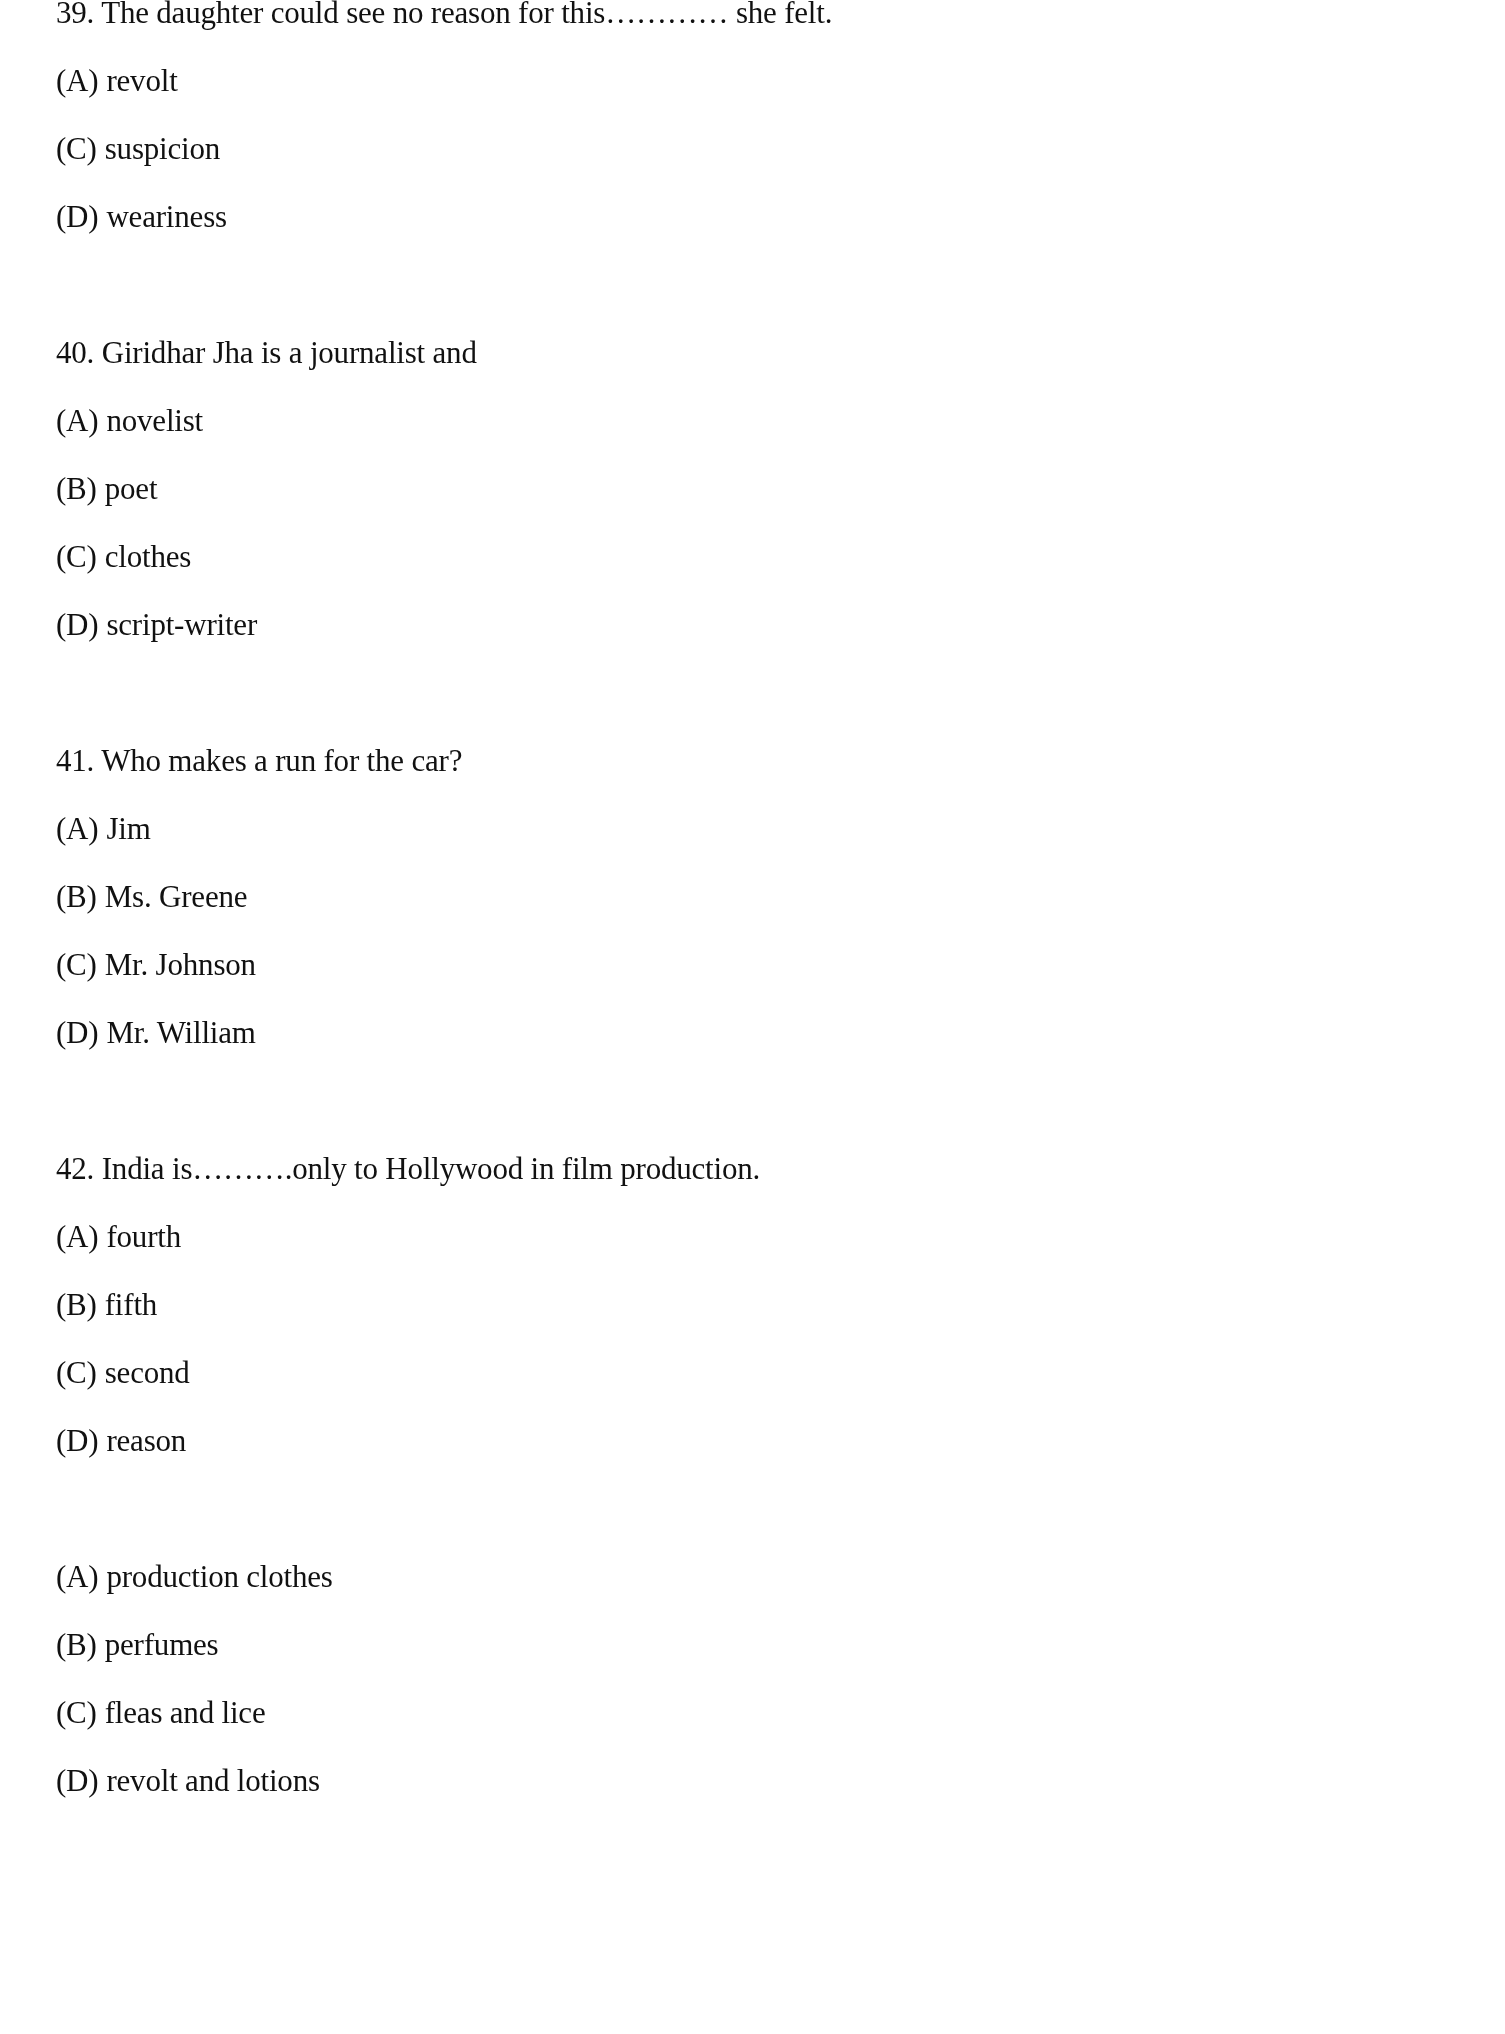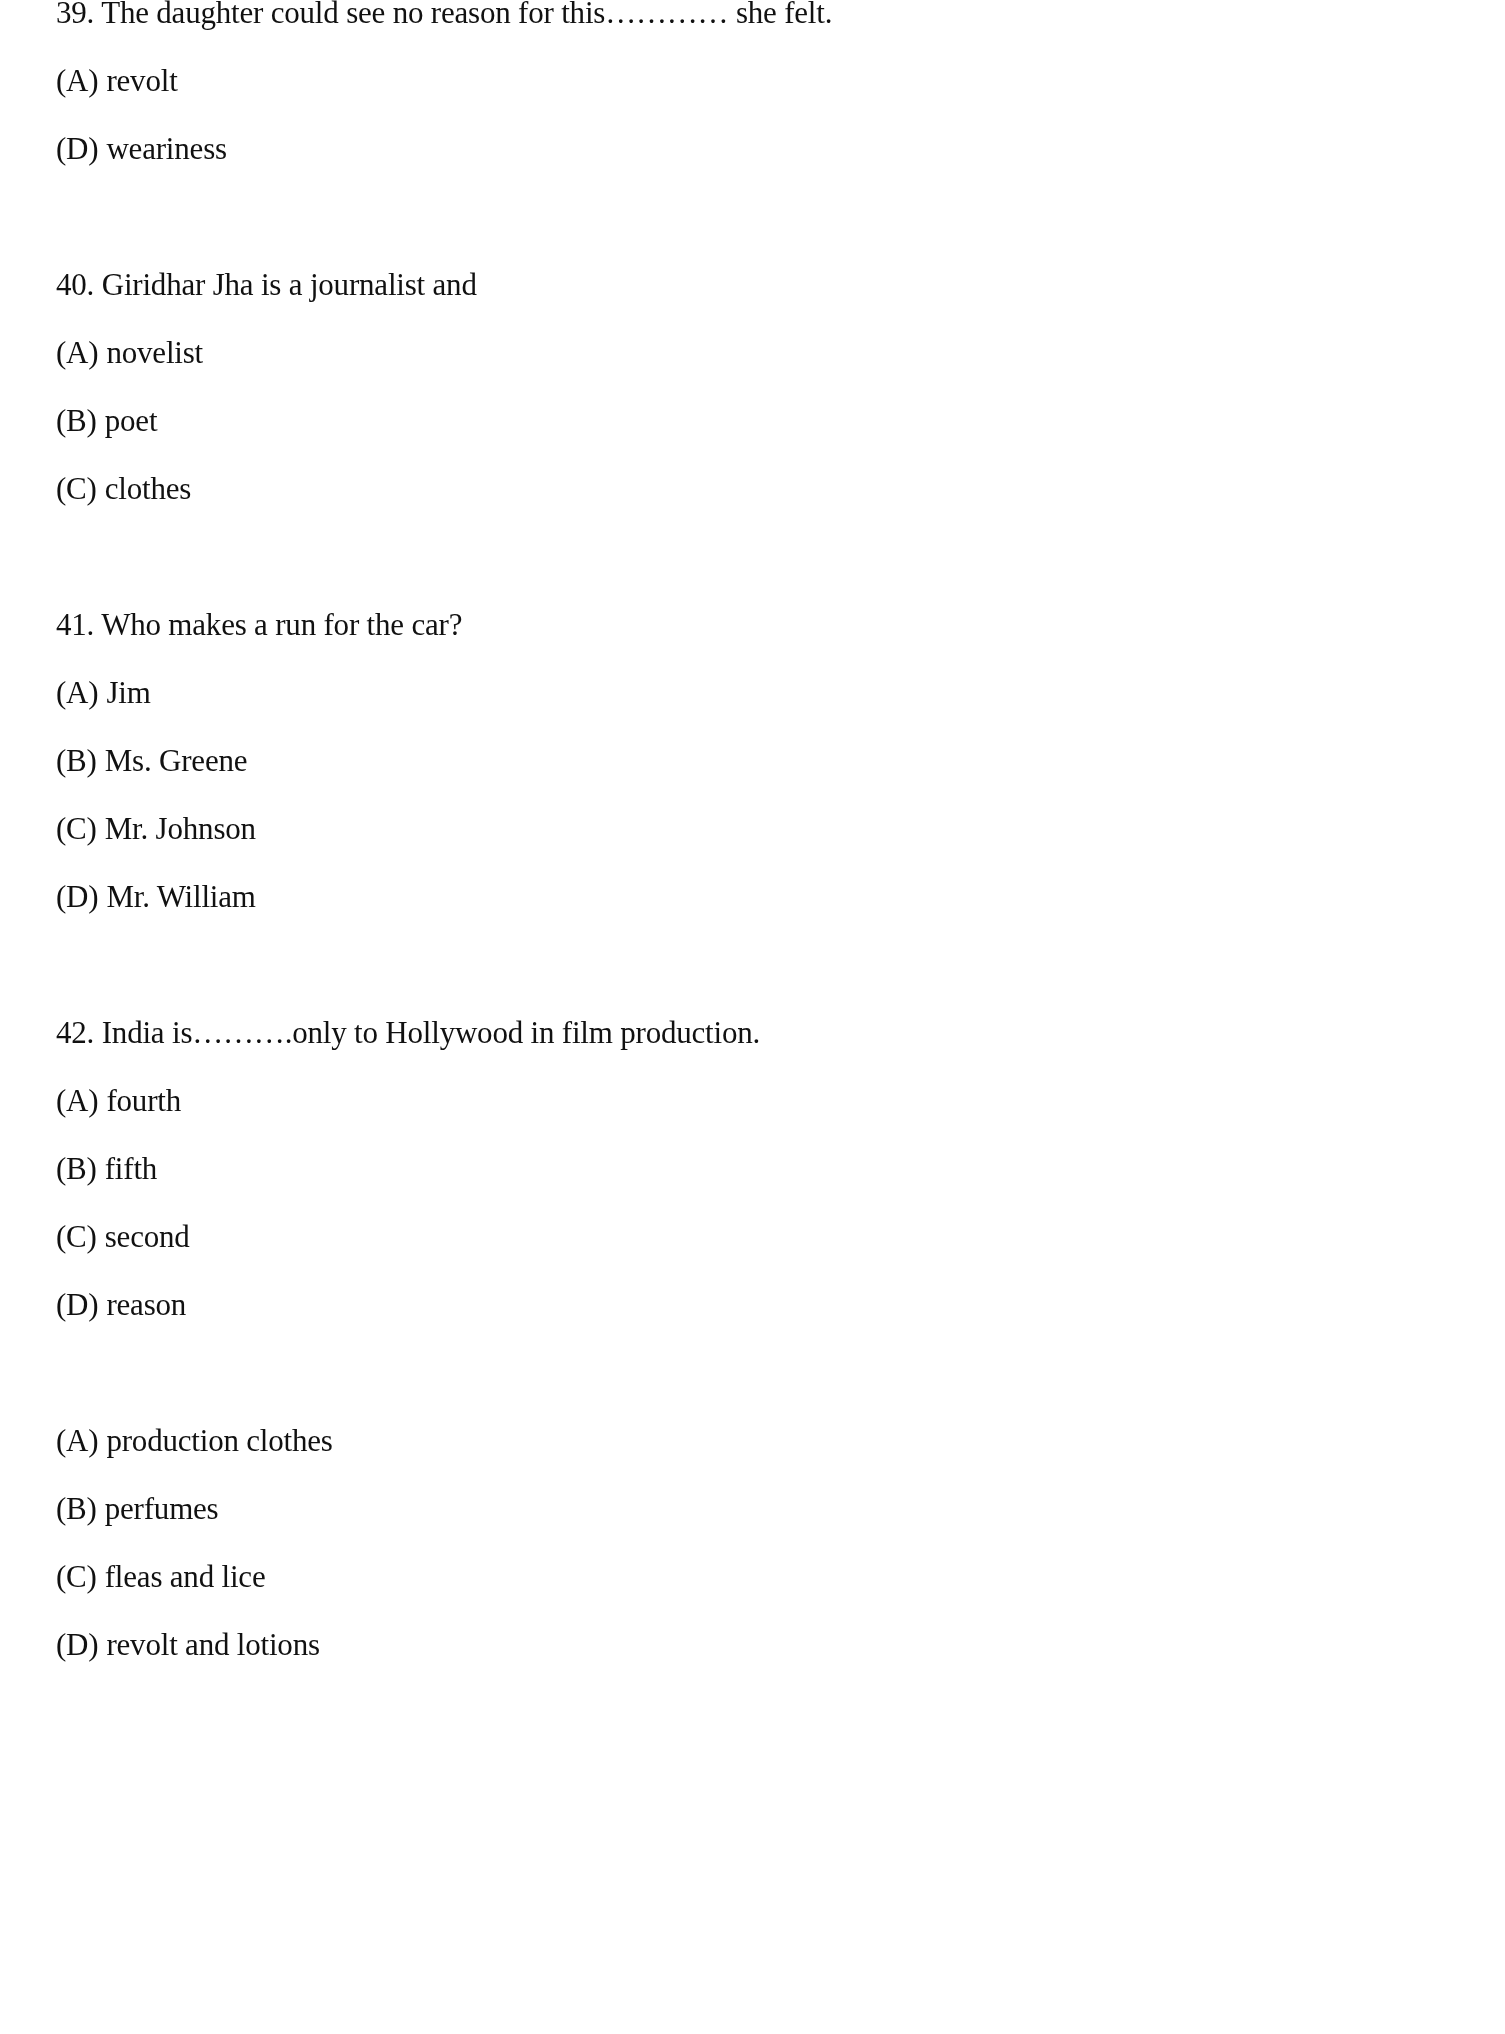--- a/index.html
+++ b/index.html
@@ -42,37 +42,43 @@
 
   <div class="question">
     <div class="line">
       <span>39.</span>
       <span>The daughter could see no reason for this………… she felt.</span>
     </div>
     <div class="line">
       <span class="opt-letter">(A)</span><span>revolt</span>
     </div>
     <div class="line">
+      <span class="opt-letter">(C)</span><span>suspicion</span>
+    </div>
+    <div class="line">
       <span class="opt-letter">(D)</span><span>weariness</span>
     </div>
   </div>
 
   <div class="question">
     <div class="line">
       <span>40.</span>
       <span>Giridhar Jha is a journalist and</span>
     </div>
     <div class="line">
       <span class="opt-letter">(A)</span><span>novelist</span>
     </div>
     <div class="line">
       <span class="opt-letter">(B)</span><span>poet</span>
     </div>
     <div class="line">
       <span class="opt-letter">(C)</span><span>clothes</span>
+    </div>
+    <div class="line">
+      <span class="opt-letter">(D)</span><span>script-writer</span>
     </div>
   </div>
 
   <div class="question">
     <div class="line">
       <span>41.</span>
       <span>Who makes a run for the car?</span>
     </div>
     <div class="line">
       <span class="opt-letter">(A)</span><span>Jim</span>

